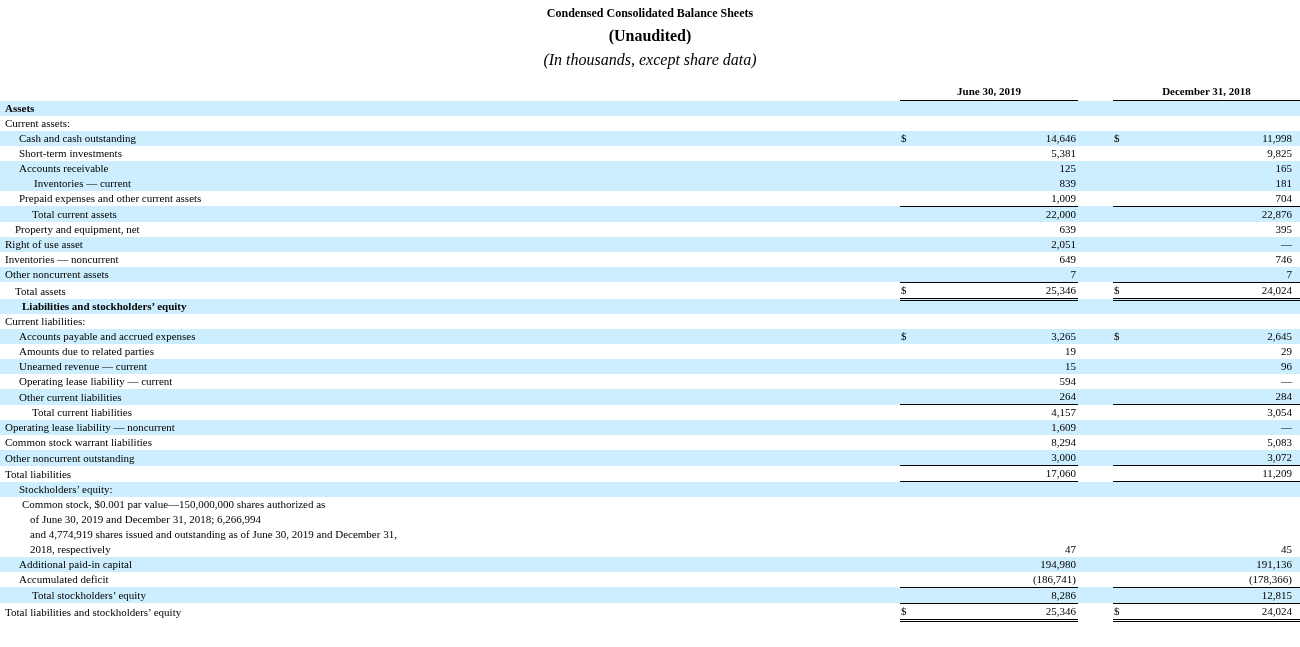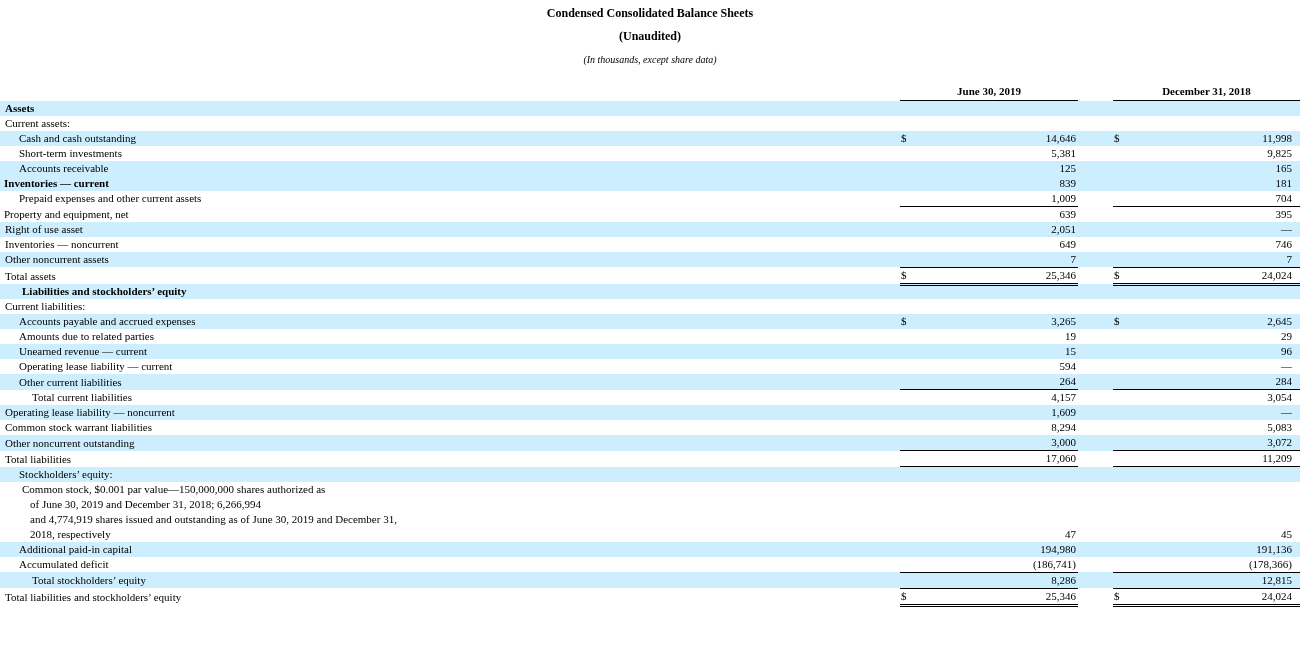--- a/index.html
+++ b/index.html
@@ -19,27 +19,27 @@
     text-align: center;
     padding-top: 6px;
   }
   .doc-title {
     font-weight: bold;
     font-size: 12px;
     line-height: 14px;
   }
   .doc-sub {
     font-weight: bold;
-    font-size: 12px;
+    font-size: 16px;
     line-height: 14px;
     margin-top: 9px;
   }
   .doc-note {
     font-style: italic;
-    font-size: 10px;
+    font-size: 16px;
     line-height: 14px;
     margin-top: 10px;
   }
   table.bs {
     border-collapse: collapse;
     table-layout: fixed;
     width: 1300px;
     margin-top: 13px;
   }
   col.c-lab  { width: 900px; }
@@ -138,37 +138,45 @@
         </tr>
         <tr class="row shade">
           <td class="lab" style="padding-left: 19px;">Accounts receivable</td>
           <td class="cur"></td>
           <td class="val">125</td>
           <td></td>
           <td class="cur"></td>
           <td class="val val2">165</td>
         </tr>
         <tr class="row shade">
-          <td class="lab" style="padding-left: 4px; font-weight: bold;">Inventories — current</td>
+          <td class="lab" style="padding-left: 34px;">Inventories — current</td>
           <td class="cur"></td>
           <td class="val">839</td>
           <td></td>
           <td class="cur"></td>
           <td class="val val2">181</td>
         </tr>
         <tr class="row">
           <td class="lab" style="padding-left: 19px;">Prepaid expenses and other current assets</td>
           <td class="cur bb"></td>
           <td class="val bb">1,009</td>
           <td></td>
           <td class="cur bb"></td>
           <td class="val val2 bb">704</td>
         </tr>
-        <tr class="row">
-          <td class="lab" style="padding-left: 4px;">Property and equipment, net</td>
+        <tr class="row shade">
+          <td class="lab" style="padding-left: 32px;">Total current assets</td>
+          <td class="cur"></td>
+          <td class="val">22,000</td>
+          <td></td>
+          <td class="cur"></td>
+          <td class="val val2">22,876</td>
+        </tr>
+        <tr class="row">
+          <td class="lab" style="padding-left: 15px;">Property and equipment, net</td>
           <td class="cur"></td>
           <td class="val">639</td>
           <td></td>
           <td class="cur"></td>
           <td class="val val2">395</td>
         </tr>
         <tr class="row shade">
           <td class="lab" style="padding-left: 5px;">Right of use asset</td>
           <td class="cur"></td>
           <td class="val">2,051</td>
@@ -186,21 +194,21 @@
         </tr>
         <tr class="row shade">
           <td class="lab" style="padding-left: 5px;">Other noncurrent assets</td>
           <td class="cur bb"></td>
           <td class="val bb">7</td>
           <td></td>
           <td class="cur bb"></td>
           <td class="val val2 bb">7</td>
         </tr>
         <tr class="row">
-          <td class="lab" style="padding-left: 5px;">Total assets</td>
+          <td class="lab" style="padding-left: 15px;">Total assets</td>
           <td class="cur dbb">$</td>
           <td class="val dbb">25,346</td>
           <td></td>
           <td class="cur dbb">$</td>
           <td class="val val2 dbb">24,024</td>
         </tr>
         <tr class="row shade bold">
           <td class="lab" style="padding-left: 22px;">Liabilities and stockholders’ equity</td>
           <td class="cur"></td>
           <td class="val"></td>

